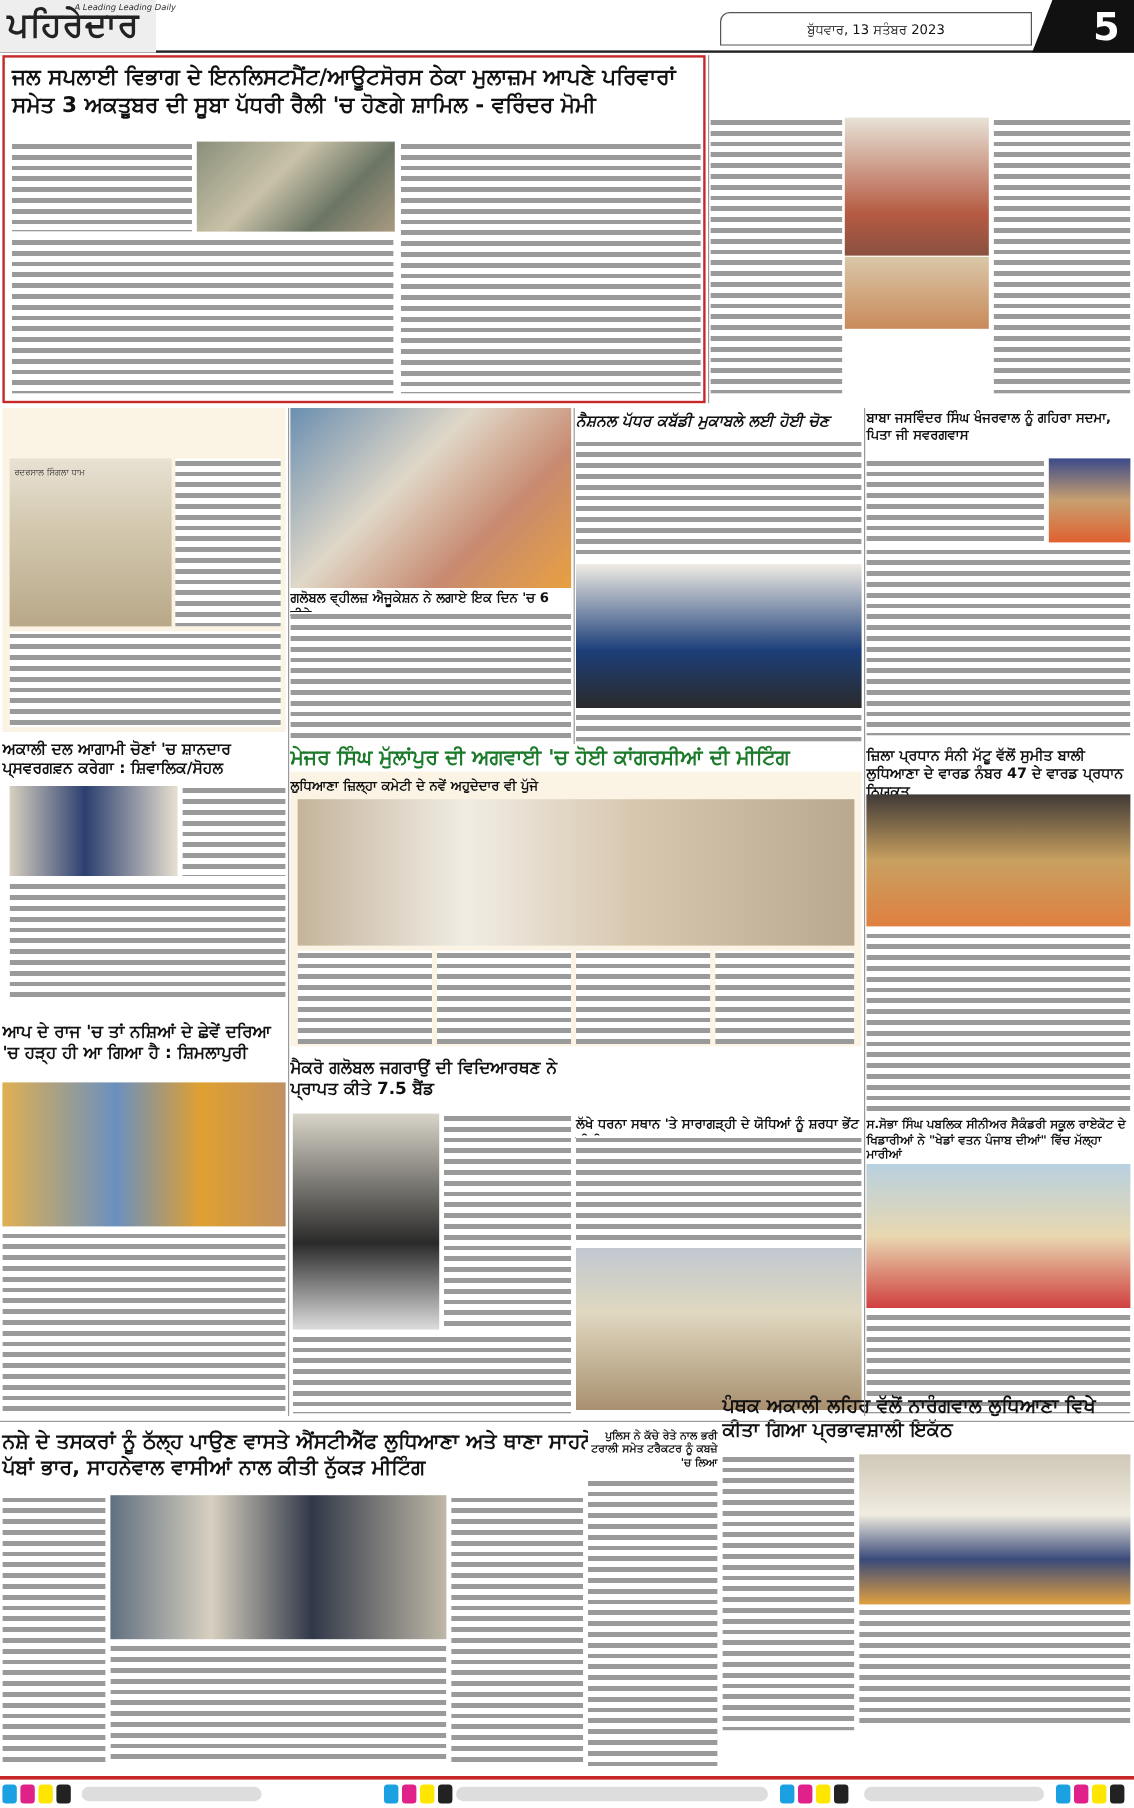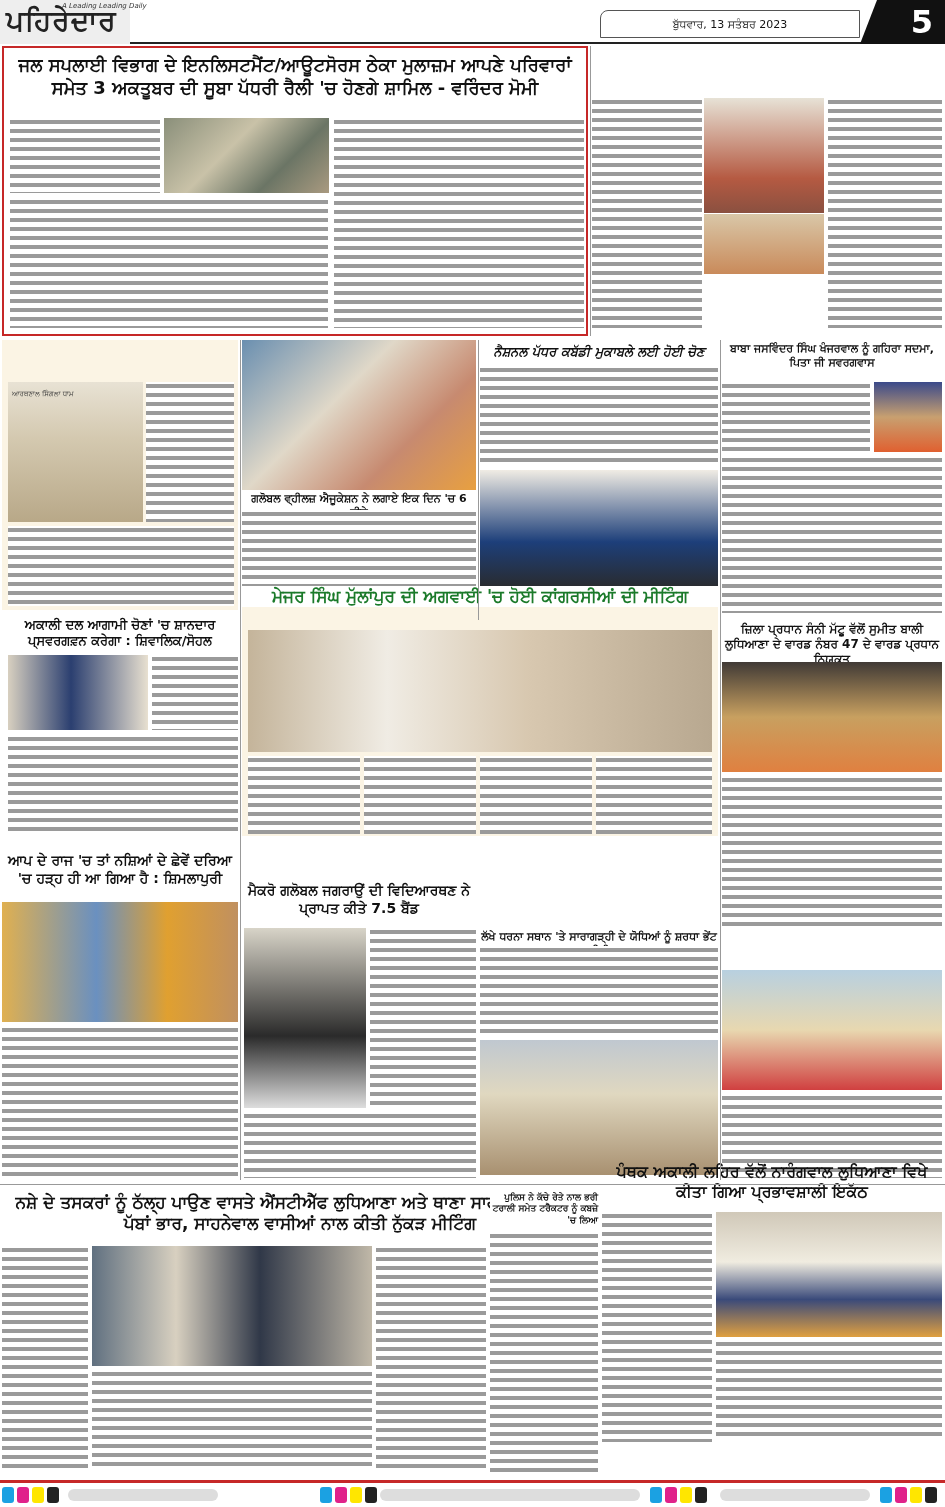--- a/index.html
+++ b/index.html
@@ -5,21 +5,21 @@
 *{box-sizing:border-box;margin:0;padding:0}
 body{width:945px;height:1507px;background:#fff;font-family:"DejaVu Sans",sans-serif;color:#111;position:relative;overflow:hidden}
 .abs{position:absolute}
 .mast{left:0;top:0;width:945px;height:44px;border-bottom:2px solid #222}
 .logo-bg{left:0;top:0;width:130px;height:44px;background:#eee;clip-path:polygon(0 0,100% 0,100% 100%,0 100%)}
 .logo{left:6px;top:4px;font-size:28px;font-weight:bold;color:#222;font-family:"DejaVu Serif",serif;letter-spacing:1px}
 .tagline{left:62px;top:2px;font-size:7px;font-style:italic;color:#333}
 .datebox{left:600px;top:10px;width:260px;height:28px;border:1px solid #555;border-radius:8px 0 0 0;font-size:11px;text-align:center;line-height:28px}
 .pagebox{left:860px;top:0;width:85px;height:44px;background:#111;clip-path:polygon(20% 0,100% 0,100% 100%,0 100%);color:#fff;font-size:32px;font-weight:bold;text-align:right;padding-right:12px;line-height:44px}
 .frame-red{border:2px solid #c62828}
-.hl{font-weight:bold;text-align:center;line-height:1.25}
+.hl{font-weight:bold;line-height:1.25}
 .col-text{font-size:6px;line-height:9px;color:#333;overflow:hidden;text-align:justify}
 .col-text::before{content:"";display:block;height:100%;background:repeating-linear-gradient(#fff 0,#fff 2px,#9a9a9a 2px,#9a9a9a 6px,#fff 6px,#fff 9px)}
 .photo{background:linear-gradient(135deg,#8a8f7a,#c9c2a8 40%,#6b7565 70%,#a99a80)}
 .beige{background:#fbf4e4}
 .green{color:#1b7a2a}
 .sep-v{width:1px;background:#999}
 .sep-h{height:1px;background:#999}
 .bottom-bar{left:0;top:1480px;width:945px;height:3px;background:#c62828}
 .cmyk{top:1487px;height:16px;display:flex;gap:3px}
 .cmyk span{width:12px;height:16px;border-radius:3px;display:block}
@@ -46,21 +46,21 @@
 
 <div class="abs" style="left:592px;top:46px;width:350px;height:290px">
   <div class="abs col-text" style="left:0;top:52px;width:110px;height:230px"></div>
   <div class="abs photo" style="left:112px;top:52px;width:120px;height:115px;background:linear-gradient(#e7e2d6,#b55a42 70%,#8a5040)"></div>
   <div class="abs photo" style="left:112px;top:168px;width:120px;height:60px;background:linear-gradient(#d9c7a8,#c98a5a)"></div>
   <div class="abs col-text" style="left:236px;top:52px;width:114px;height:230px"></div>
 </div>
 
 <div class="abs beige" style="left:2px;top:340px;width:236px;height:270px">
   <div class="abs photo" style="left:6px;top:42px;width:135px;height:140px;background:linear-gradient(#e8e2d4,#d4c9b0 40%,#b8a888)">
-    <div class="abs" style="left:4px;top:8px;font-size:7px;color:#333">ਆਰਥਣਾਲ ਸਿੰਗਲਾ ਧਾਮ</div>
+    <div class="abs" style="left:4px;top:8px;font-size:7px;color:#333">ਰਦਰਸਾਲ ਸਿੰਗਲਾ ਧਾਮ</div>
   </div>
   <div class="abs col-text" style="left:144px;top:42px;width:88px;height:140px"></div>
   <div class="abs col-text" style="left:6px;top:186px;width:226px;height:80px"></div>
 </div>
 
 <div class="abs" style="left:242px;top:340px;width:234px;height:280px">
   <div class="abs photo" style="left:0;top:0;width:234px;height:150px;background:linear-gradient(135deg,#6a8fb0,#e0d8c8 40%,#c78a70 70%,#e8a040)"></div>
   <div class="abs hl" style="left:0;top:152px;width:234px;font-size:11px">ਗਲੋਬਲ ਵ੍ਹੀਲਜ਼ ਐਜੂਕੇਸ਼ਨ ਨੇ ਲਗਾਏ ਇਕ ਦਿਨ 'ਚ 6 ਵੀਜ਼ੇ</div>
   <div class="abs col-text" style="left:0;top:170px;width:234px;height:108px"></div>
 </div>
@@ -79,22 +79,23 @@
   <div class="abs col-text" style="left:0;top:116px;width:220px;height:157px"></div>
 </div>
 
 <div class="abs" style="left:2px;top:615px;width:236px;height:220px">
   <div class="abs hl" style="left:0;top:2px;width:236px;font-size:13px">ਅਕਾਲੀ ਦਲ ਆਗਾਮੀ ਚੋਣਾਂ 'ਚ ਸ਼ਾਨਦਾਰ ਪ੍ਸਵਰਗਵ਼ਨ ਕਰੇਗਾ : ਸ਼ਿਵਾਲਿਕ/ਸੋਹਲ</div>
   <div class="abs photo" style="left:6px;top:40px;width:140px;height:75px;background:linear-gradient(90deg,#d8d0c0,#2b3f70 45%,#e8e0d0)"></div>
   <div class="abs col-text" style="left:150px;top:40px;width:86px;height:75px"></div>
   <div class="abs col-text" style="left:6px;top:120px;width:230px;height:100px"></div>
 </div>
 
-<div class="abs beige" style="left:242px;top:586px;width:476px;height:250px">
+<div class="abs beige" style="left:242px;top:622px;width:476px;height:250px">
   <div class="abs hl green" style="left:0;top:0;width:476px;font-size:17px;background:#fff">ਮੇਜਰ ਸਿੰਘ ਮੁੱਲਾਂਪੁਰ ਦੀ ਅਗਵਾਈ 'ਚ ਹੋਈ ਕਾਂਗਰਸੀਆਂ ਦੀ ਮੀਟਿੰਗ</div>
+  <div class="abs hl" style="left:0;top:26px;width:476px;font-size:11px">ਲੁਧਿਆਣਾ ਜ਼ਿਲ੍ਹਾ ਕਮੇਟੀ ਦੇ ਨਵੇਂ ਅਹੁਦੇਦਾਰ ਵੀ ਪੁੱਜੇ</div>
   <div class="abs photo" style="left:6px;top:44px;width:464px;height:122px;background:linear-gradient(90deg,#c4b49a,#f0ece4 30%,#d8c8b0 60%,#b8a890)"></div>
   <div class="abs col-text" style="left:6px;top:170px;width:112px;height:78px"></div>
   <div class="abs col-text" style="left:122px;top:170px;width:112px;height:78px"></div>
   <div class="abs col-text" style="left:238px;top:170px;width:112px;height:78px"></div>
   <div class="abs col-text" style="left:354px;top:170px;width:116px;height:78px"></div>
 </div>
 
 <div class="abs" style="left:722px;top:620px;width:220px;height:310px">
   <div class="abs hl" style="left:0;top:2px;width:220px;font-size:12px">ਜ਼ਿਲਾ ਪ੍ਰਧਾਨ ਸੰਨੀ ਮੱਟੂ ਵੱਲੋਂ ਸੁਮੀਤ ਬਾਲੀ ਲੁਧਿਆਣਾ ਦੇ ਵਾਰਡ ਨੰਬਰ 47 ਦੇ ਵਾਰਡ ਪ੍ਰਧਾਨ ਨਿਯੁਕਤ</div>
   <div class="abs photo" style="left:0;top:42px;width:220px;height:110px;background:linear-gradient(#403a36,#c8a060 50%,#e08040)"></div>
@@ -114,20 +115,21 @@
   <div class="abs col-text" style="left:2px;top:232px;width:232px;height:66px"></div>
 </div>
 
 <div class="abs" style="left:480px;top:928px;width:238px;height:252px">
   <div class="abs hl" style="left:0;top:2px;width:238px;font-size:11px">ਲੱਖੇ ਧਰਨਾ ਸਥਾਨ 'ਤੇ ਸਾਰਾਗੜ੍ਹੀ ਦੇ ਯੋਧਿਆਂ ਨੂੰ ਸ਼ਰਧਾ ਭੇਂਟ ਕੀਤੀ</div>
   <div class="abs col-text" style="left:0;top:18px;width:238px;height:90px"></div>
   <div class="abs photo" style="left:0;top:112px;width:238px;height:135px;background:linear-gradient(#c0c8d0,#e0d8c0 40%,#a89070)"></div>
 </div>
 
 <div class="abs" style="left:722px;top:930px;width:220px;height:250px">
+  <div class="abs hl" style="left:0;top:2px;width:220px;font-size:10px">ਸ.ਸੋਭਾ ਸਿੰਘ ਪਬਲਿਕ ਸੀਨੀਅਰ ਸੈਕੰਡਰੀ ਸਕੂਲ ਰਾਏਕੋਟ ਦੇ ਖਿਡਾਰੀਆਂ ਨੇ "ਖੇਡਾਂ ਵਤਨ ਪੰਜਾਬ ਦੀਆਂ" ਵਿੱਚ ਮੱਲ੍ਹਾ ਮਾਰੀਆਂ</div>
   <div class="abs photo" style="left:0;top:40px;width:220px;height:120px;background:linear-gradient(#b8d0e0,#e8d8b0 50%,#d04040)"></div>
   <div class="abs col-text" style="left:0;top:164px;width:220px;height:84px"></div>
 </div>
 
 <div class="abs" style="left:2px;top:1190px;width:596px;height:285px">
   <div class="abs hl" style="left:0;top:2px;width:596px;font-size:17px">ਨਸ਼ੇ ਦੇ ਤਸਕਰਾਂ ਨੂੰ ਠੱਲ੍ਹ ਪਾਉਣ ਵਾਸਤੇ ਐਂਸਟੀਐੱਫ ਲੁਧਿਆਣਾ ਅਤੇ ਥਾਣਾ ਸਾਹਨੇਵਾਲ ਹੋਇਆ ਪੱਬਾਂ ਭਾਰ, ਸਾਹਨੇਵਾਲ ਵਾਸੀਆਂ ਨਾਲ ਕੀਤੀ ਨੁੱਕੜ ਮੀਟਿੰਗ</div>
   <div class="abs col-text" style="left:0;top:56px;width:86px;height:225px"></div>
   <div class="abs photo" style="left:90px;top:56px;width:280px;height:120px;background:linear-gradient(90deg,#607080,#d8d0c0 30%,#303848 60%,#c0b8a8)"></div>
   <div class="abs col-text" style="left:90px;top:180px;width:280px;height:100px"></div>
   <div class="abs col-text" style="left:374px;top:56px;width:110px;height:225px"></div>

